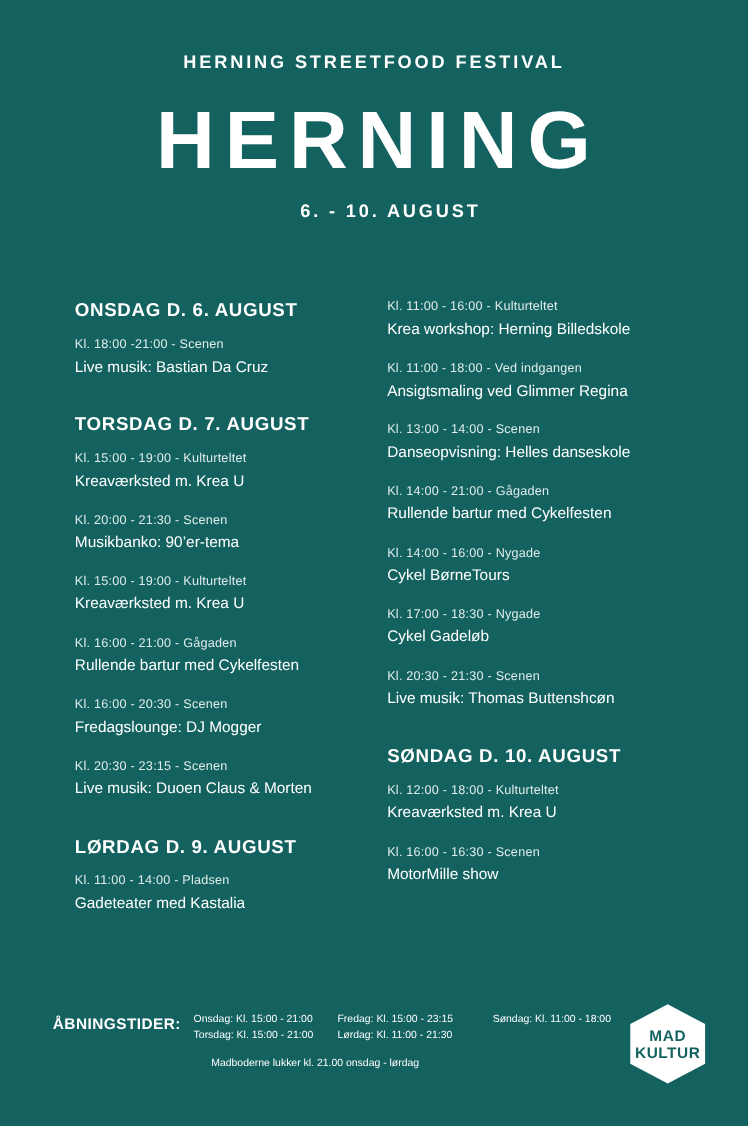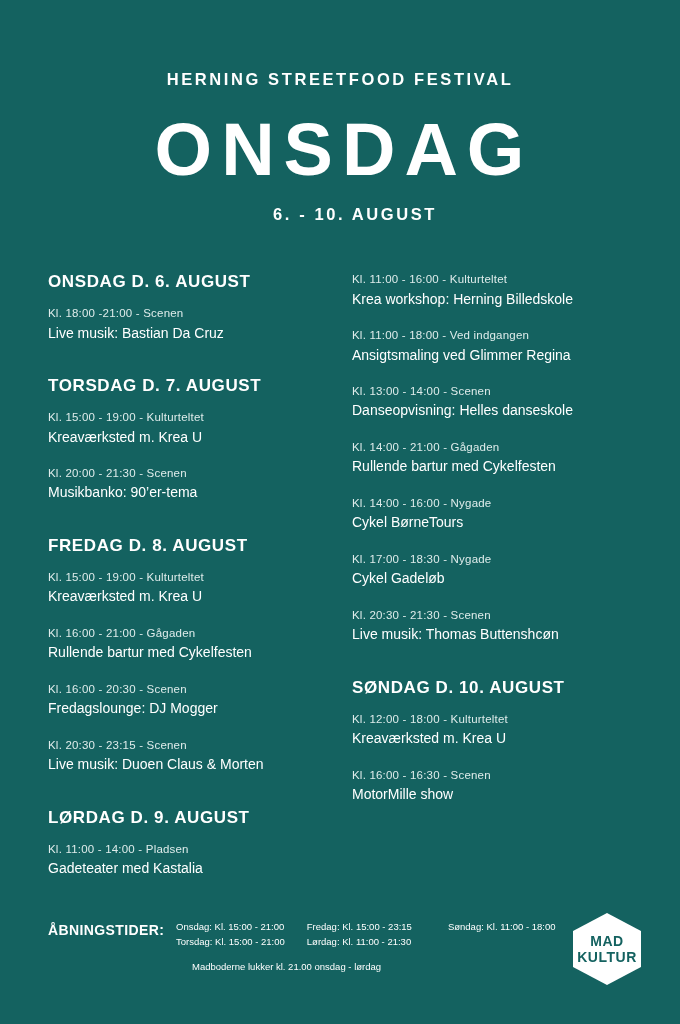--- a/index.html
+++ b/index.html
@@ -19,21 +19,21 @@
   .poster {
     width: 680px;
     height: 1024px;
     background: #146260;
     position: relative;
   }
 
   
   .header {
     text-align: center;
-    padding-top: 70px;
+    padding-top: 48px;
   }
   .eyebrow {
     font-size: 16.5px;
     letter-spacing: 2.6px;
     font-weight: bold;
     color: #ffffff;
   }
   .title {
     font-size: 74px;
     font-weight: bold;
@@ -53,21 +53,21 @@
   
   .columns {
     position: absolute;
     top: 272px;
     left: 0;
     width: 680px;
     display: flex;
   }
   .col {
     width: 340px;
-    padding-left: 48px;
+    padding-left: 68px;
     padding-right: 22px;
   }
   .col.right {
     padding-left: 12px;
     padding-right: 16px;
   }
 
   .day-head {
     font-size: 17px;
     font-weight: bold;
@@ -150,21 +150,21 @@
     text-align: center;
   }
 </style>
 </head>
 <body>
 
 <div class="poster">
 
   <div class="header">
     <div class="eyebrow">HERNING STREETFOOD FESTIVAL</div>
-    <div class="title">ONSDAG</div>
+    <div class="title">HERNING</div>
     <div class="dates">6. - 10. AUGUST</div>
   </div>
 
   <div class="columns">
 
     <div class="col left">
 
       <div>
         <div class="day-head">ONSDAG D. 6. AUGUST</div>
         <div class="event">
@@ -179,21 +179,20 @@
           <div class="meta">Kl. 15:00 - 19:00 - Kulturteltet</div>
           <div class="name">Kreaværksted m. Krea U</div>
         </div>
         <div class="event">
           <div class="meta">Kl. 20:00 - 21:30 - Scenen</div>
           <div class="name">Musikbanko: 90’er-tema</div>
         </div>
       </div>
 
       <div>
-        <div class="day-head spaced">FREDAG D. 8. AUGUST</div>
         <div class="event">
           <div class="meta">Kl. 15:00 - 19:00 - Kulturteltet</div>
           <div class="name">Kreaværksted m. Krea U</div>
         </div>
         <div class="event">
           <div class="meta">Kl. 16:00 - 21:00 - Gågaden</div>
           <div class="name">Rullende bartur med Cykelfesten</div>
         </div>
         <div class="event">
           <div class="meta">Kl. 16:00 - 20:30 - Scenen</div>

